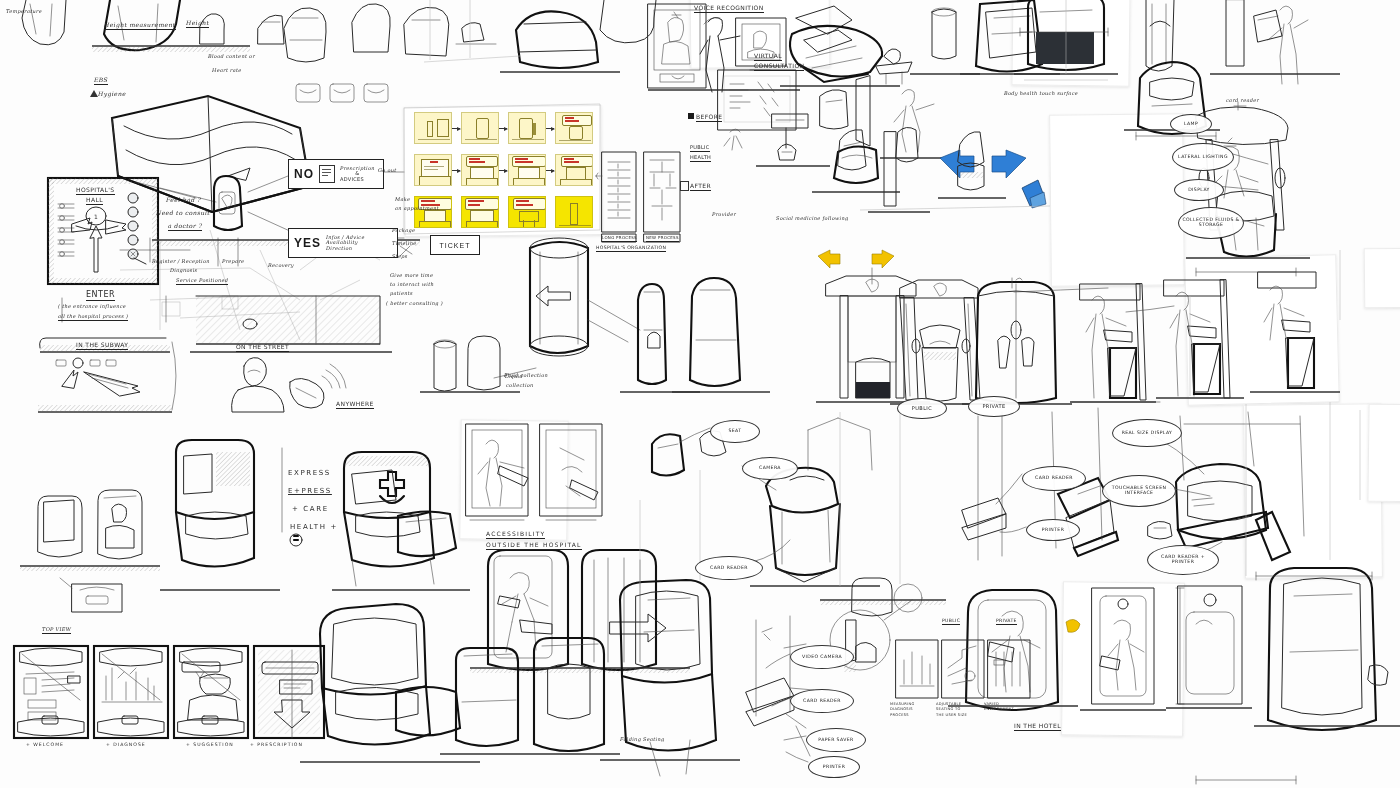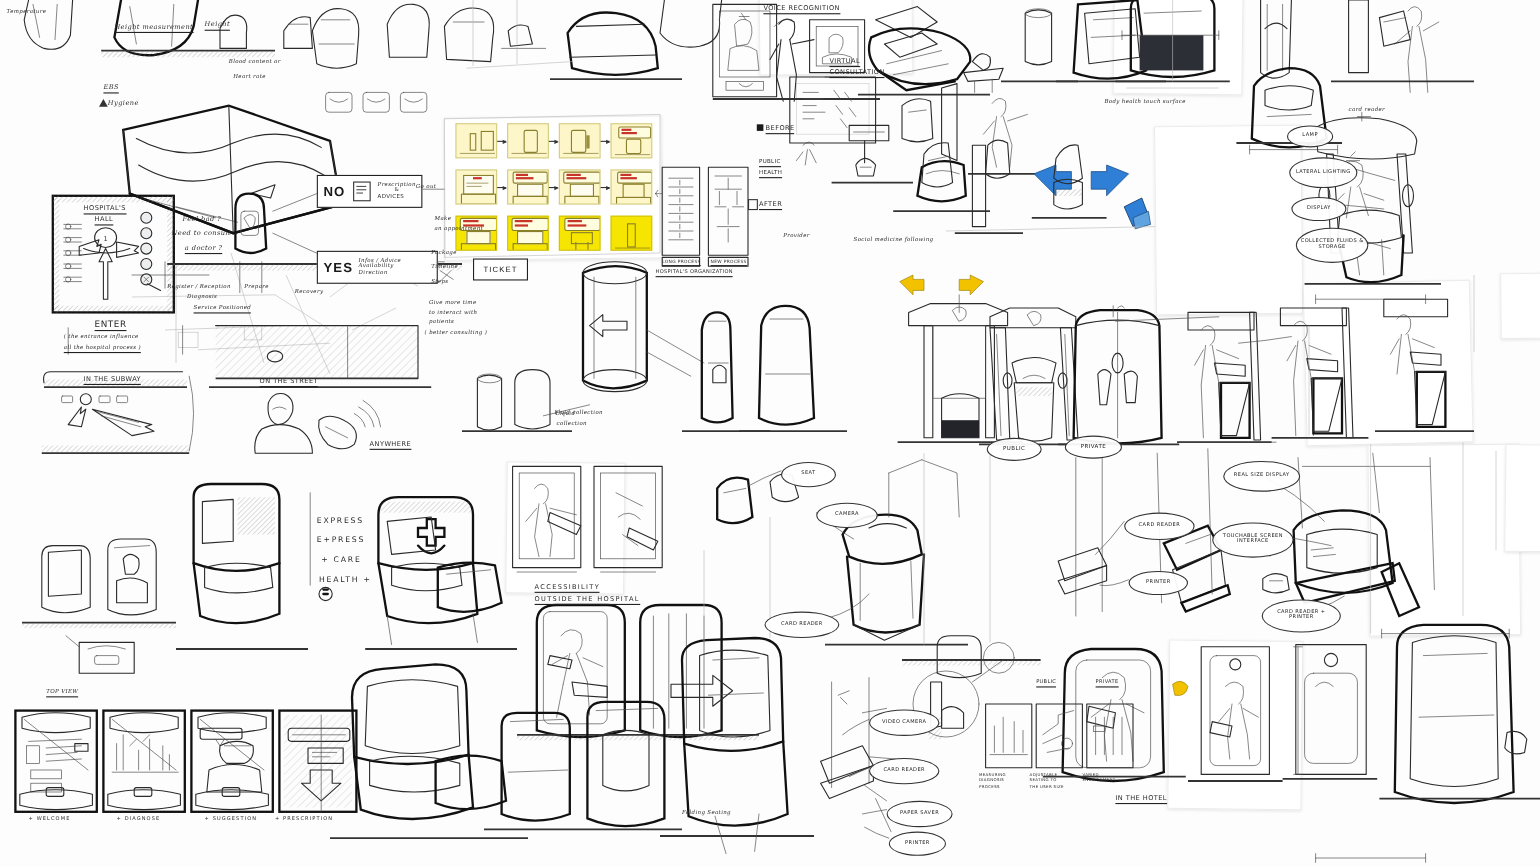--- a/index.html
+++ b/index.html
@@ -843,21 +843,21 @@
   <div class="hw xs cursive u" style="left:58px;top:313px;">all the hospital process )</div>
   <div class="hw xs cursive" style="left:152px;top:258px;">Register / Reception</div>
   <div class="hw xs cursive" style="left:170px;top:267px;">Diagnosis</div>
   <div class="hw xs cursive" style="left:222px;top:258px;">Prepare</div>
   <div class="hw xs cursive" style="left:268px;top:262px;">Recovery</div>
   <div class="hw xs cursive u" style="left:176px;top:277px;">Service Positioned</div>
   <div class="hw sm cursive" style="left:166px;top:196px;">Feel bad ?</div>
   <div class="hw sm cursive" style="left:156px;top:209px;">Need to consult</div>
   <div class="hw sm cursive u" style="left:168px;top:222px;">a doctor ?</div>
 
-  <div class="boxlabel" style="left:288px;top:159px;width:84px;height:24px;justify-content:space-between;">
+  <div class="boxlabel" style="left:288px;top:159px;width:84px;height:24px;">
     <span class="big">NO</span>
     <span style="display:inline-block;width:14px;height:16px;border:1px solid #333;background:#fff;position:relative;">
       <span style="position:absolute;left:2px;top:3px;width:9px;height:1px;background:#555;"></span>
       <span style="position:absolute;left:2px;top:6px;width:9px;height:1px;background:#555;"></span>
       <span style="position:absolute;left:2px;top:9px;width:6px;height:1px;background:#555;"></span>
     </span>
     <span style="display:flex;flex-direction:column;line-height:1.05;">
       <span class="hw xs cursive" style="position:static;">Prescription</span>
       <span class="hw xs" style="position:static;text-align:center;">&amp;</span>
       <span class="hw xs caps" style="position:static;">ADVICES</span>
@@ -902,21 +902,21 @@
   <div class="hw xs caps u" style="left:690px;top:144px;">PUBLIC</div>
   <div class="hw xs caps u" style="left:690px;top:154px;">HEALTH</div>
   <div class="hw xs cursive" style="left:504px;top:372px;">Fluid collection</div>
   <div class="hw xs cursive" style="left:776px;top:215px;">Social medicine following</div>
 
   <div class="hw xs caps u" style="left:602px;top:235px;font-size:4px;">LONG PROCESS</div>
   <div class="hw xs caps u" style="left:646px;top:235px;font-size:4px;">NEW PROCESS</div>
   <div class="hw xs caps u" style="left:596px;top:245px;font-size:4.6px;">HOSPITAL'S ORGANIZATION</div>
 
   <div class="hw md caps" style="left:288px;top:469px;font-size:7px;letter-spacing:1.6px;">EXPRESS</div>
-  <div class="hw md caps" style="left:288px;top:487px;font-size:7px;letter-spacing:1.6px;">E+PRESS</div>
+  <div class="hw md caps" style="left:288px;top:487px;font-size:7px;letter-spacing:1.6px;text-decoration:underline;">E+PRESS</div>
   <div class="hw md caps" style="left:292px;top:505px;font-size:7px;letter-spacing:1.6px;">+ CARE</div>
   <div class="hw md caps" style="left:290px;top:523px;font-size:7px;letter-spacing:1.6px;">HEALTH +</div>
 
   <div class="hw sm caps u" style="left:486px;top:530px;letter-spacing:1.2px;">ACCESSIBILITY</div>
   <div class="hw sm caps u" style="left:486px;top:541px;letter-spacing:1.2px;">OUTSIDE THE HOSPITAL</div>
 
   <div class="callout" style="left:897px;top:398px;width:42px;height:15px;font-size:5px;">PUBLIC</div>
   <div class="callout" style="left:968px;top:396px;width:44px;height:15px;font-size:5px;">PRIVATE</div>
   <div class="hw xs caps u" style="left:942px;top:618px;font-size:4.6px;">PUBLIC</div>
   <div class="hw xs caps u" style="left:996px;top:618px;font-size:4.6px;">PRIVATE</div>

